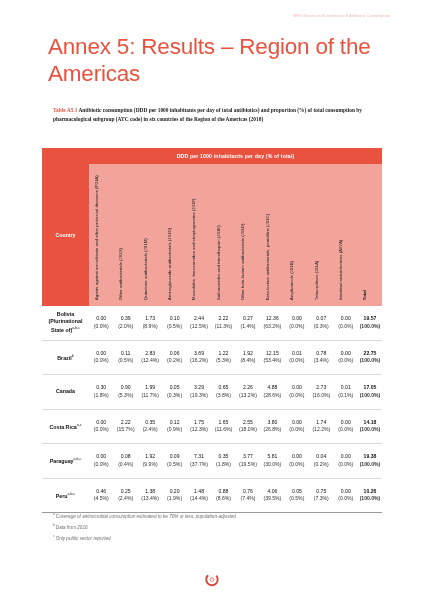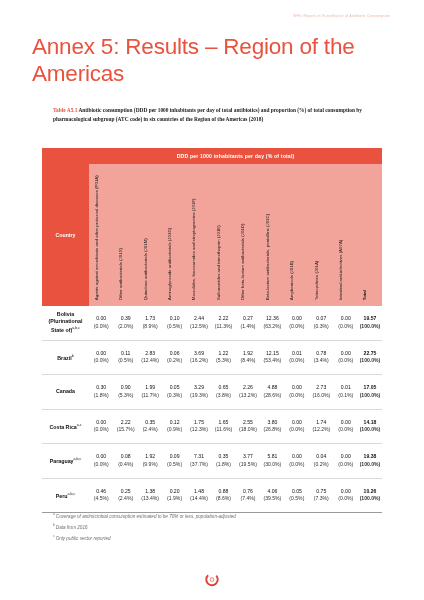--- a/index.html
+++ b/index.html
@@ -26,21 +26,21 @@
     letter-spacing: 0.18px;
     color: #e8b4ab;
     white-space: nowrap;
     font-family: "Liberation Sans", sans-serif;
   }
 
   
   .annex-title {
     position: absolute;
     top: 33px;
-    left: 32px;
+    left: 48px;
     width: 330px;
     font-size: 22.5px;
     line-height: 27px;
     font-weight: 400;
     color: #e8523f;
     letter-spacing: -0.2px;
   }
 
   
   .caption {

